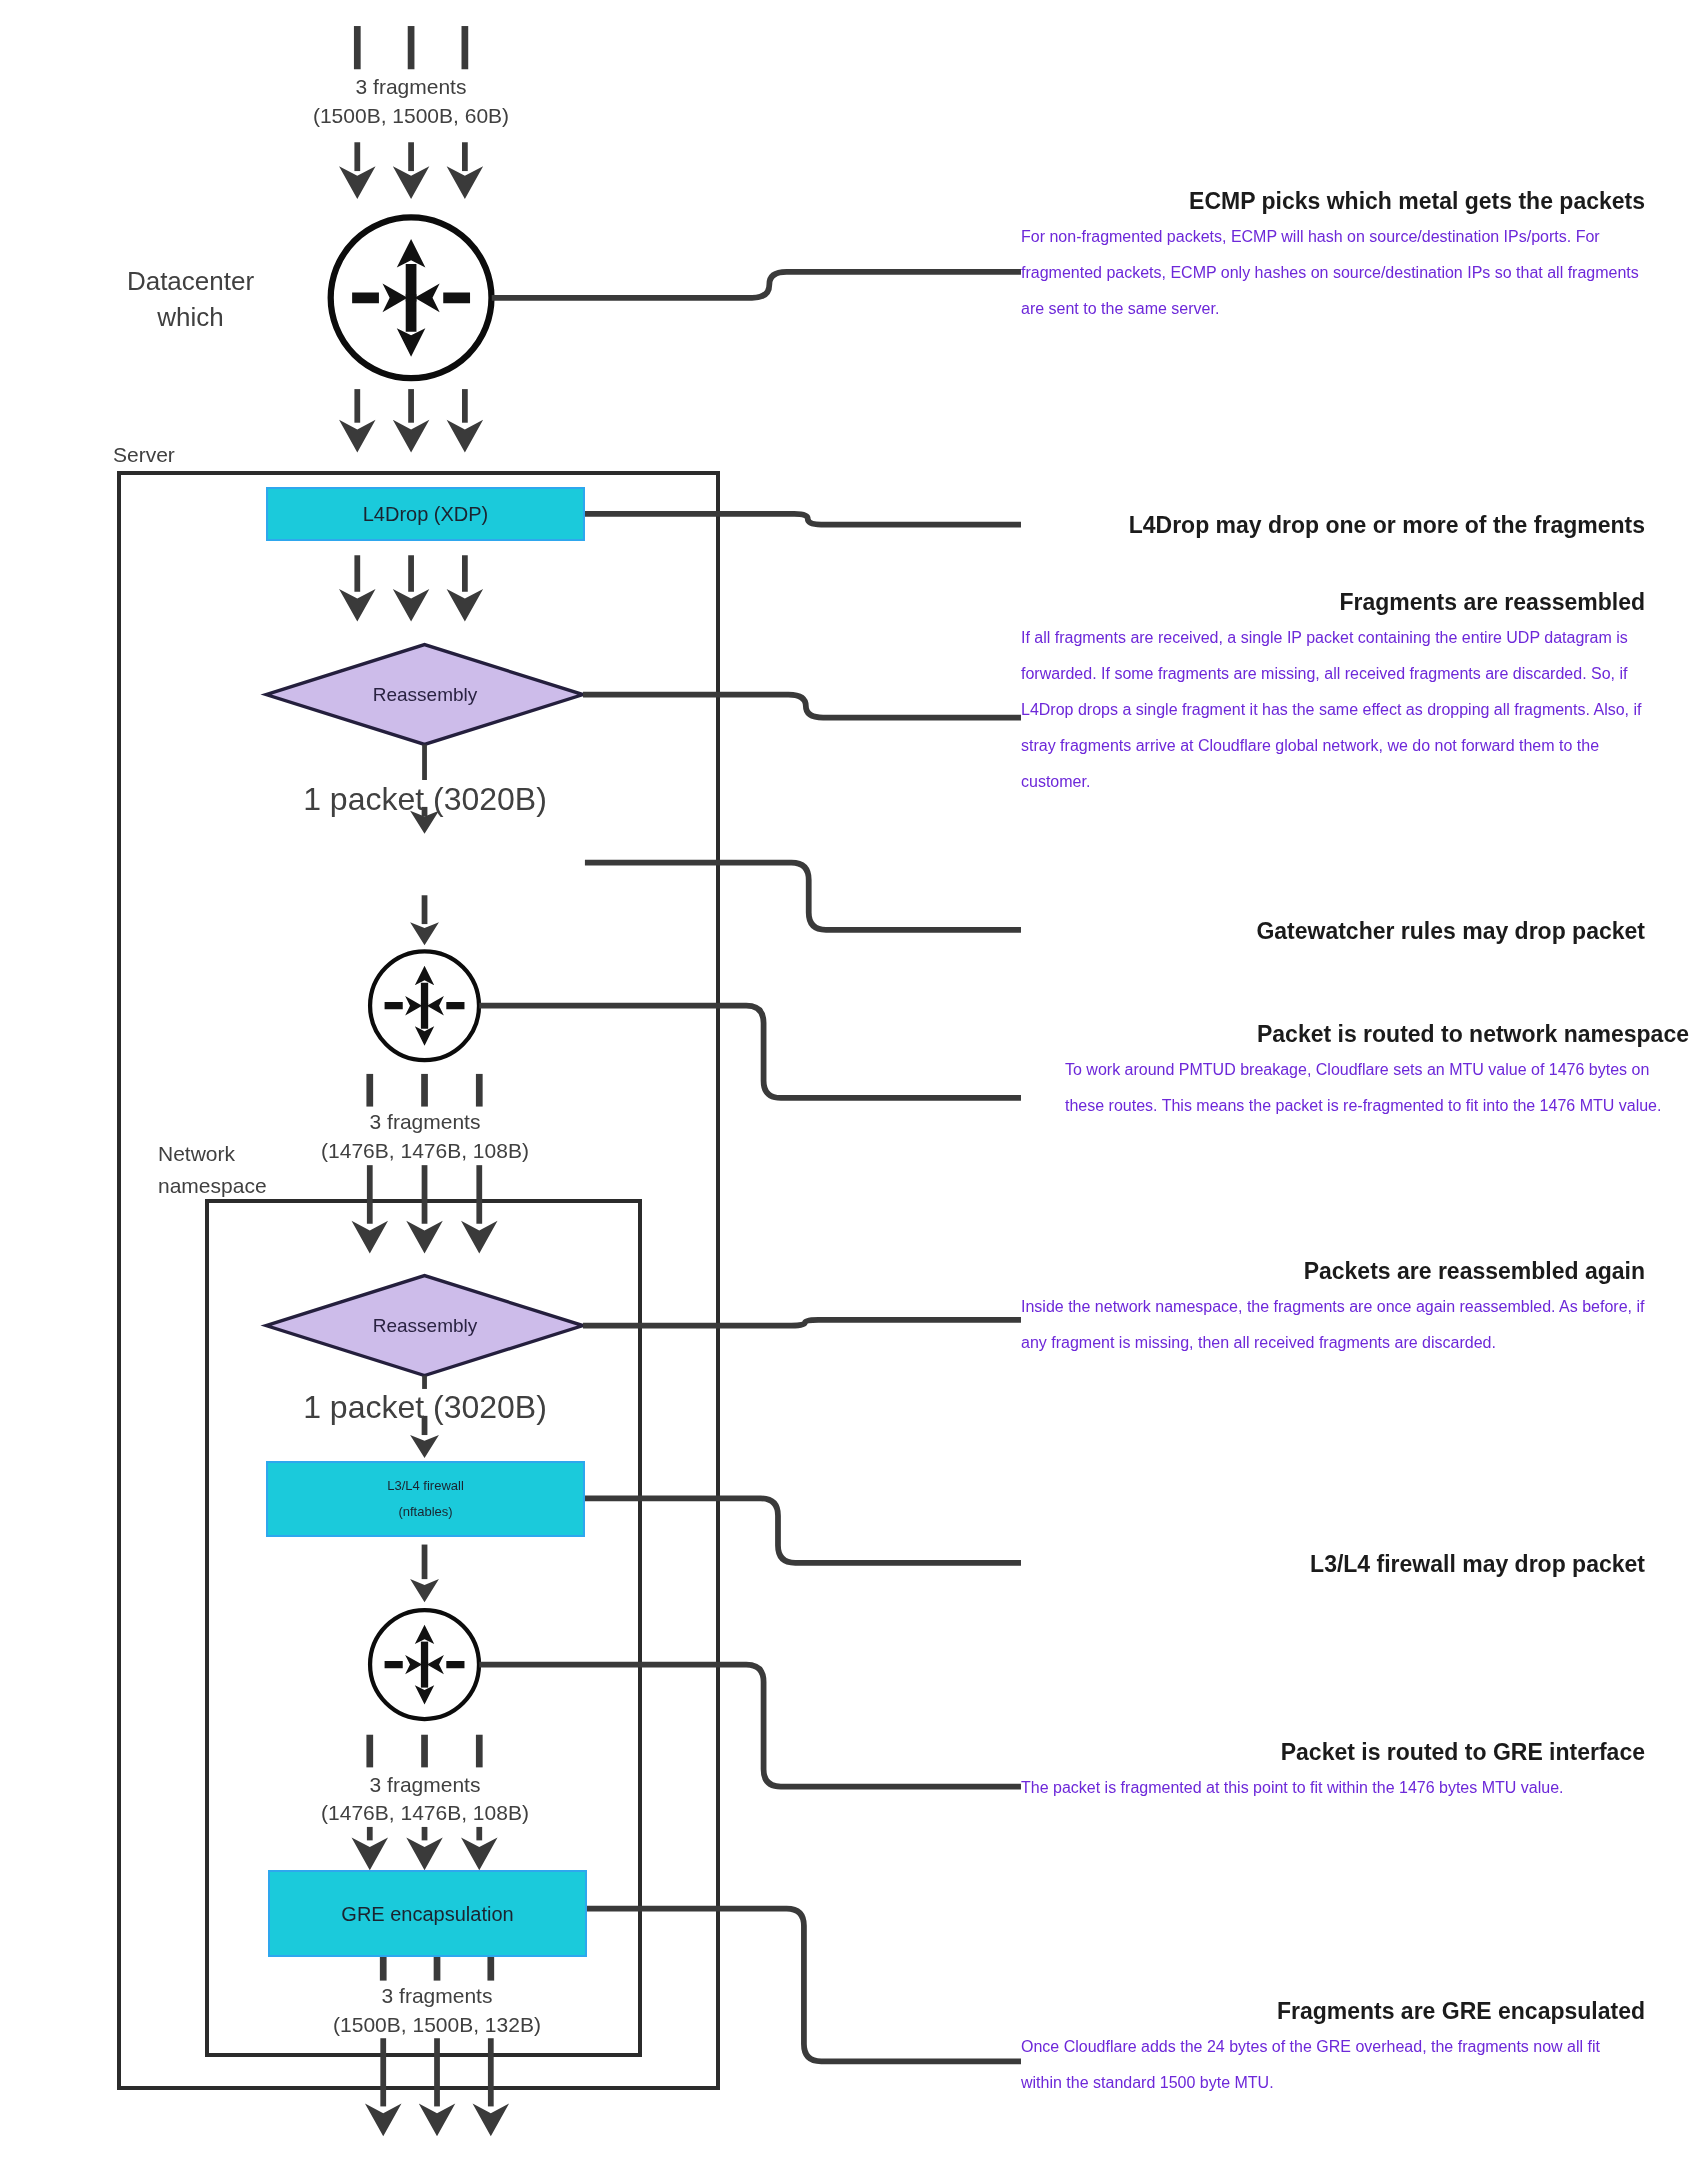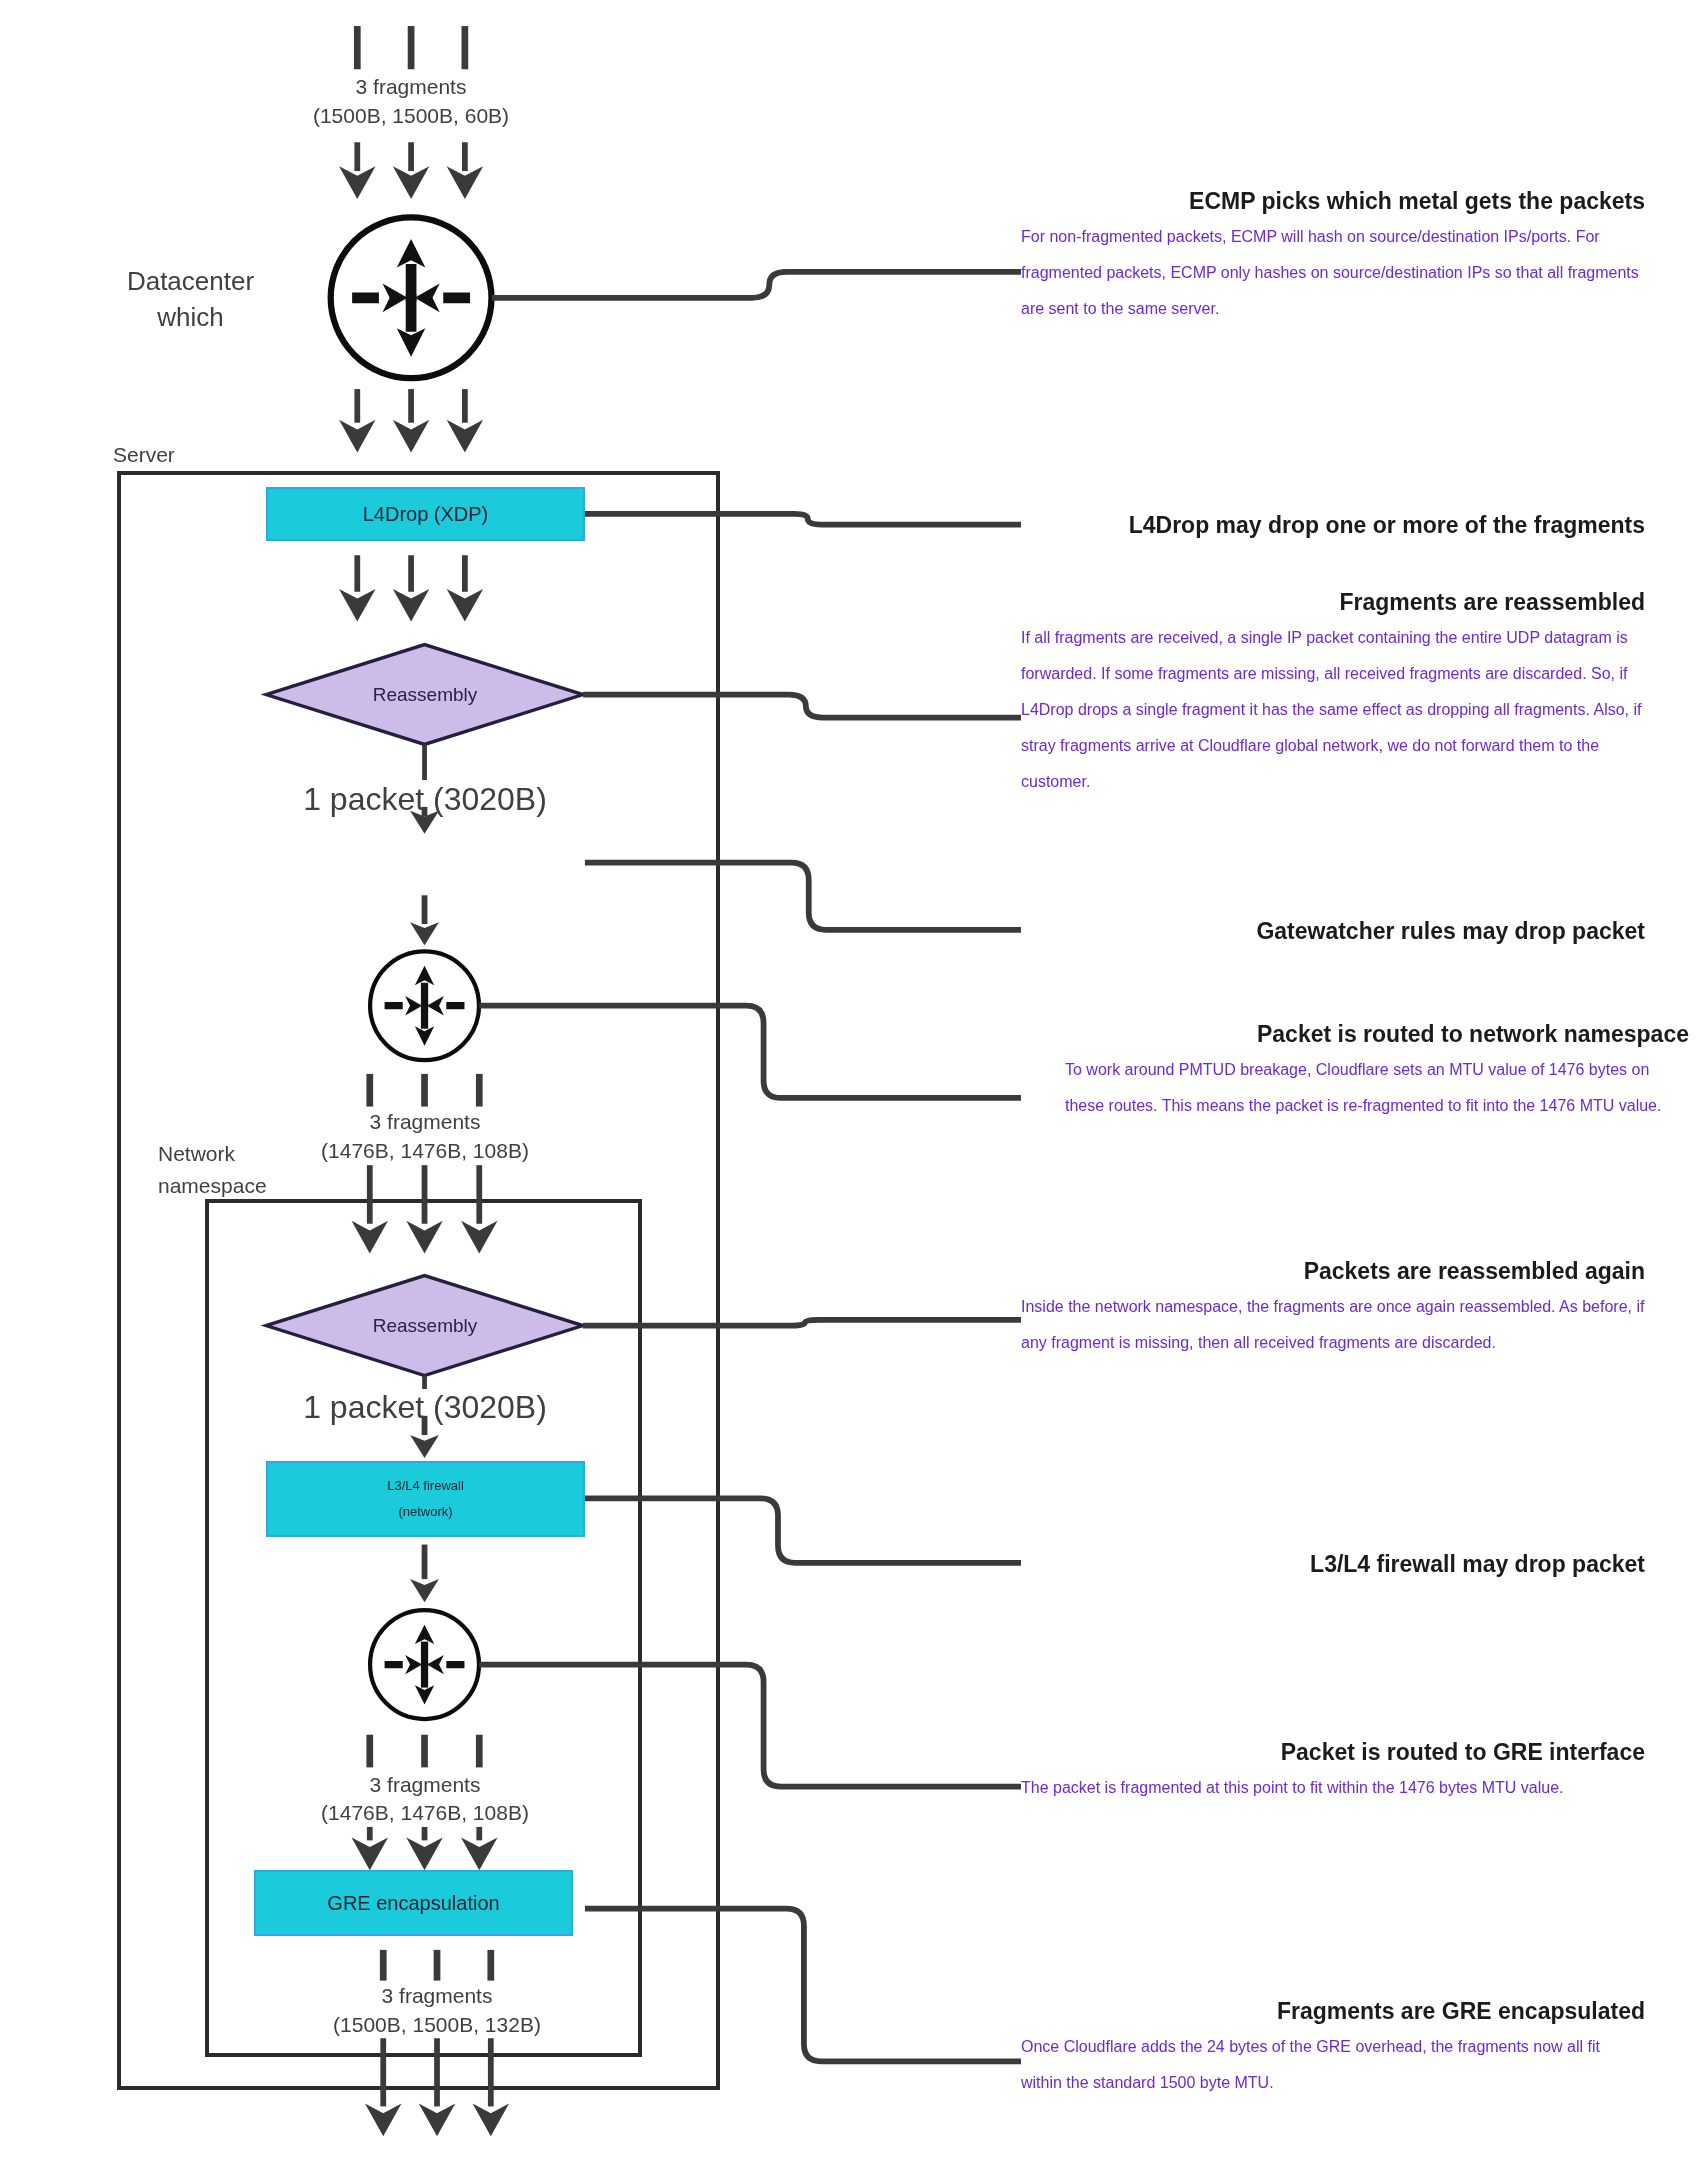--- a/index.html
+++ b/index.html
@@ -199,27 +199,27 @@
   <div class="lbl f22 tc" style="left:281px; top:1136px; width:288px;">(1476B, 1476B, 108B)</div>
 
   <div class="lbl f22" style="left:158px; top:1138px; width:134px; line-height:32px;">Network namespace</div>
 
   <div class="lbl f20 tc dlabel" style="left:281px; top:1313px; width:288px;">Reassembly</div>
 
   <div class="lbl f26 tc" style="left:281px; top:1391px; width:288px;">1 packet (3020B)</div>
 
   <div class="cyan-box" style="left:266px; top:1461px; width:319px; height:76px; font-size:13px;">
     <span>L3/L4 firewall</span>
-    <span>(network)</span>
+    <span>(nftables)</span>
   </div>
 
   <div class="lbl f22 tc" style="left:281px; top:1770px; width:288px;">3 fragments</div>
   <div class="lbl f22 tc" style="left:281px; top:1798px; width:288px;">(1476B, 1476B, 108B)</div>
 
-  <div class="cyan-box" style="left:254px; top:1870px; width:319px; height:66px;">
+  <div class="cyan-box" style="left:268px; top:1870px; width:319px; height:87px;">
     <span>GRE encapsulation</span>
   </div>
 
   <div class="lbl f22 tc" style="left:293px; top:1981px; width:288px;">3 fragments</div>
   <div class="lbl f22 tc" style="left:293px; top:2010px; width:288px;">(1500B, 1500B, 132B)</div>
 
   <div class="ann" style="top:183px;">
     <div class="ann-title">ECMP picks which metal gets the packets</div>
     <div class="ann-body">For non-fragmented packets, ECMP will hash on source/destination IPs/ports. For fragmented packets, ECMP only hashes on source/destination IPs so that all fragments are sent to the same server.</div>
   </div>

